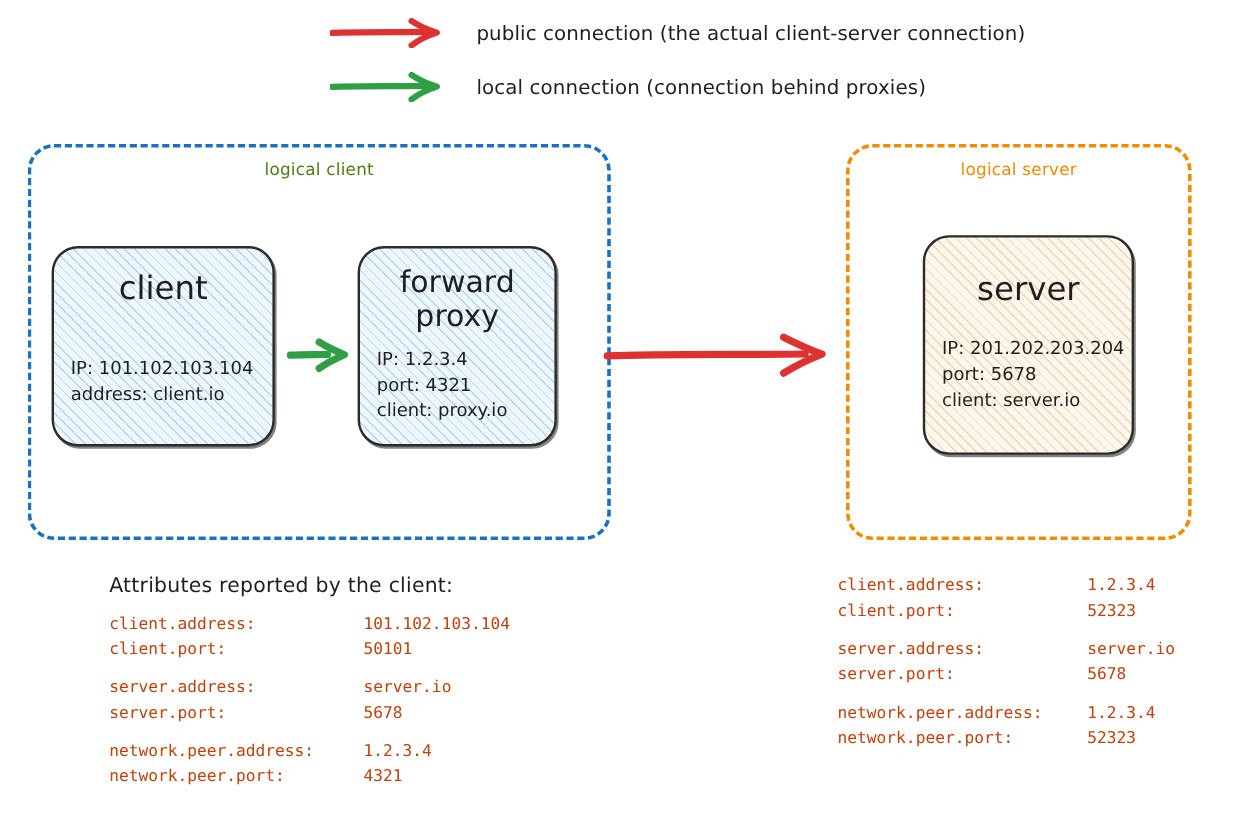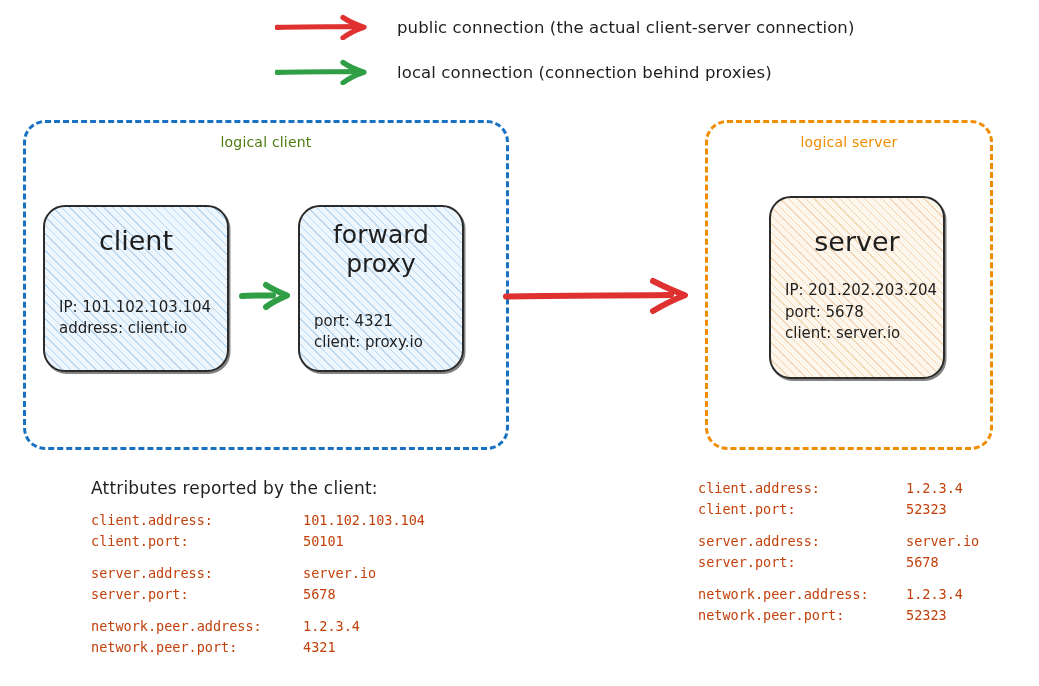--- a/index.html
+++ b/index.html
@@ -207,20 +207,21 @@
         <span class="ln">address: client.io</span>
       </div>
     </div>
   </div>
 
   <div class="node blue" id="node-proxy">
     <div class="node-inner">
       <div class="node-title">forward
 proxy</div>
       <div class="node-lines">
+        <span class="ln">IP: 1.2.3.4</span>
         <span class="ln">port: 4321</span>
         <span class="ln">client: proxy.io</span>
       </div>
     </div>
   </div>
 
   <div class="logical-box server">
     <div class="logical-title">logical server</div>
   </div>
 

